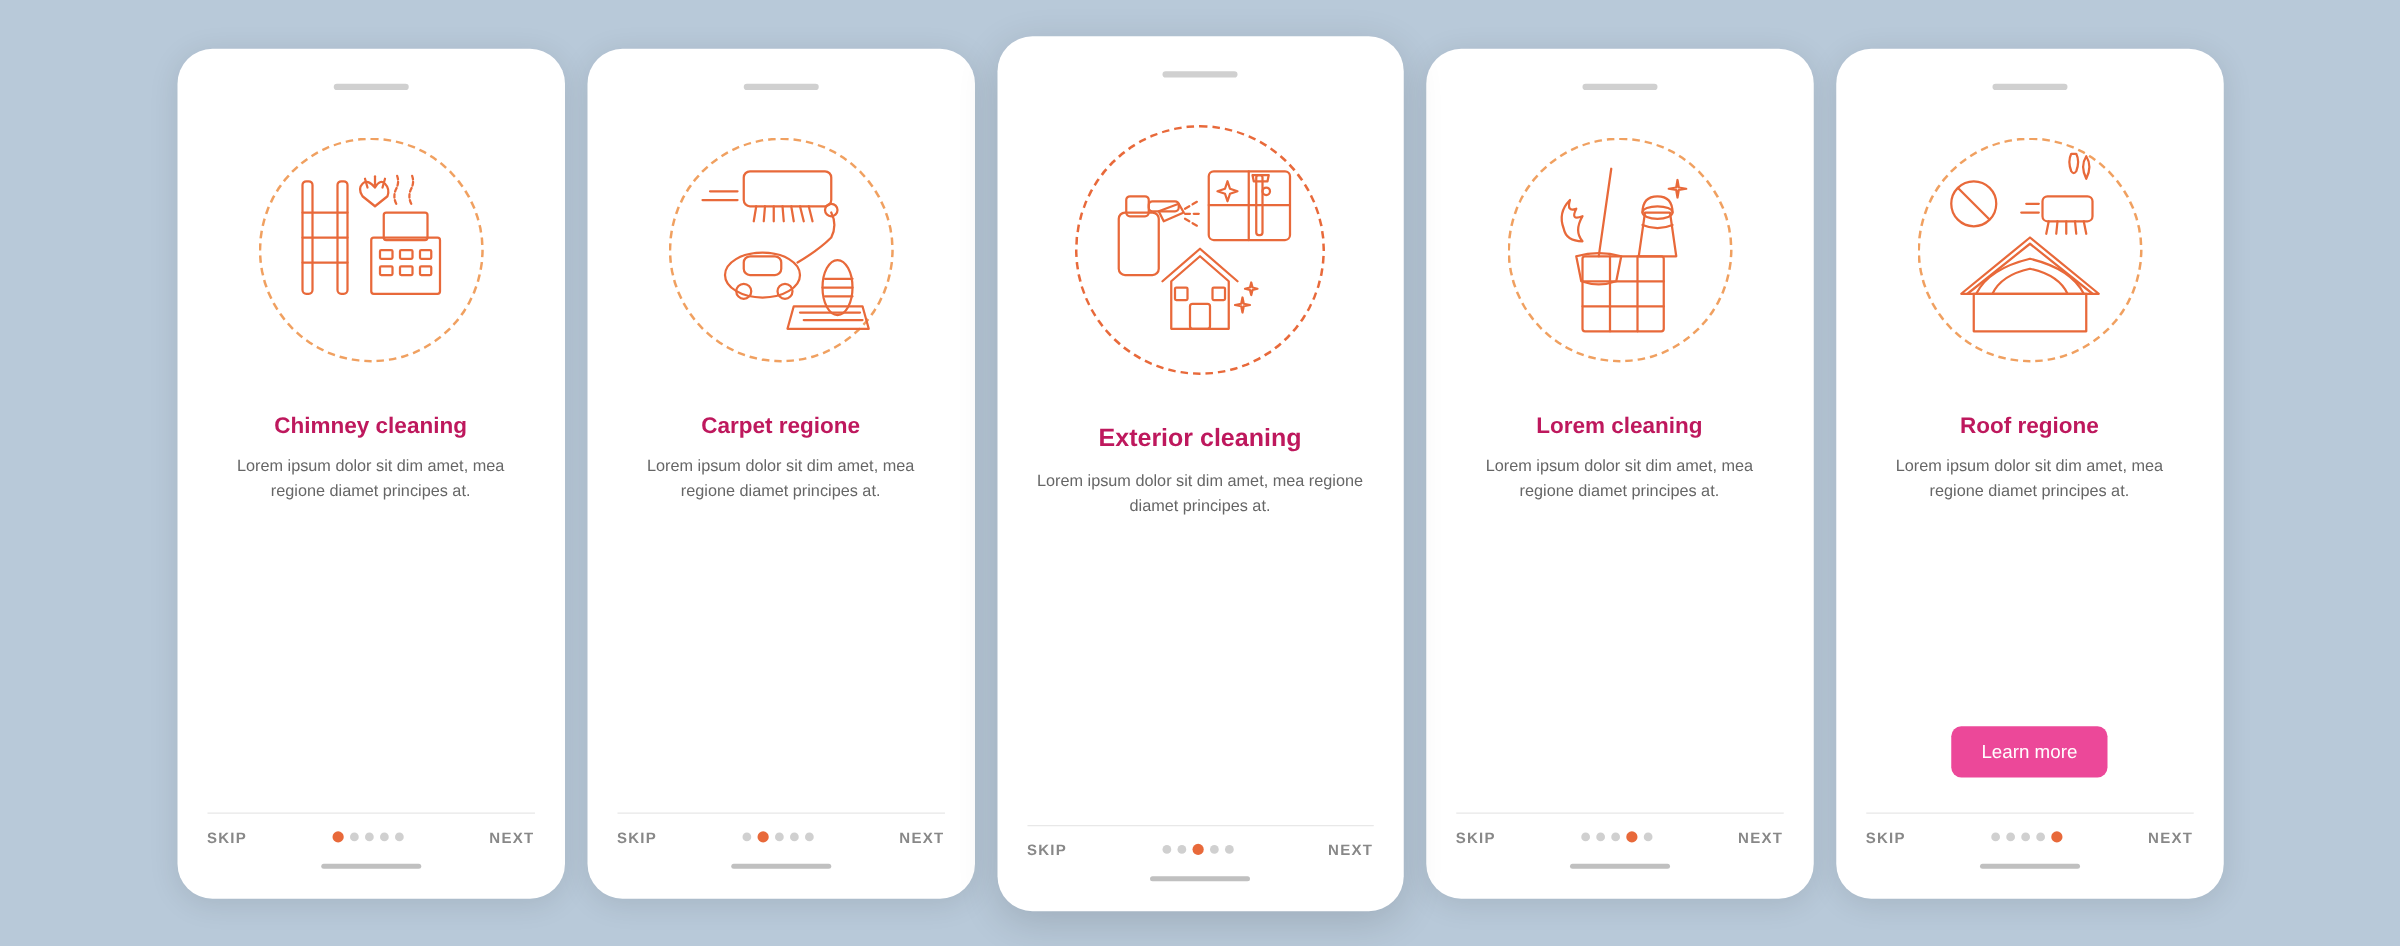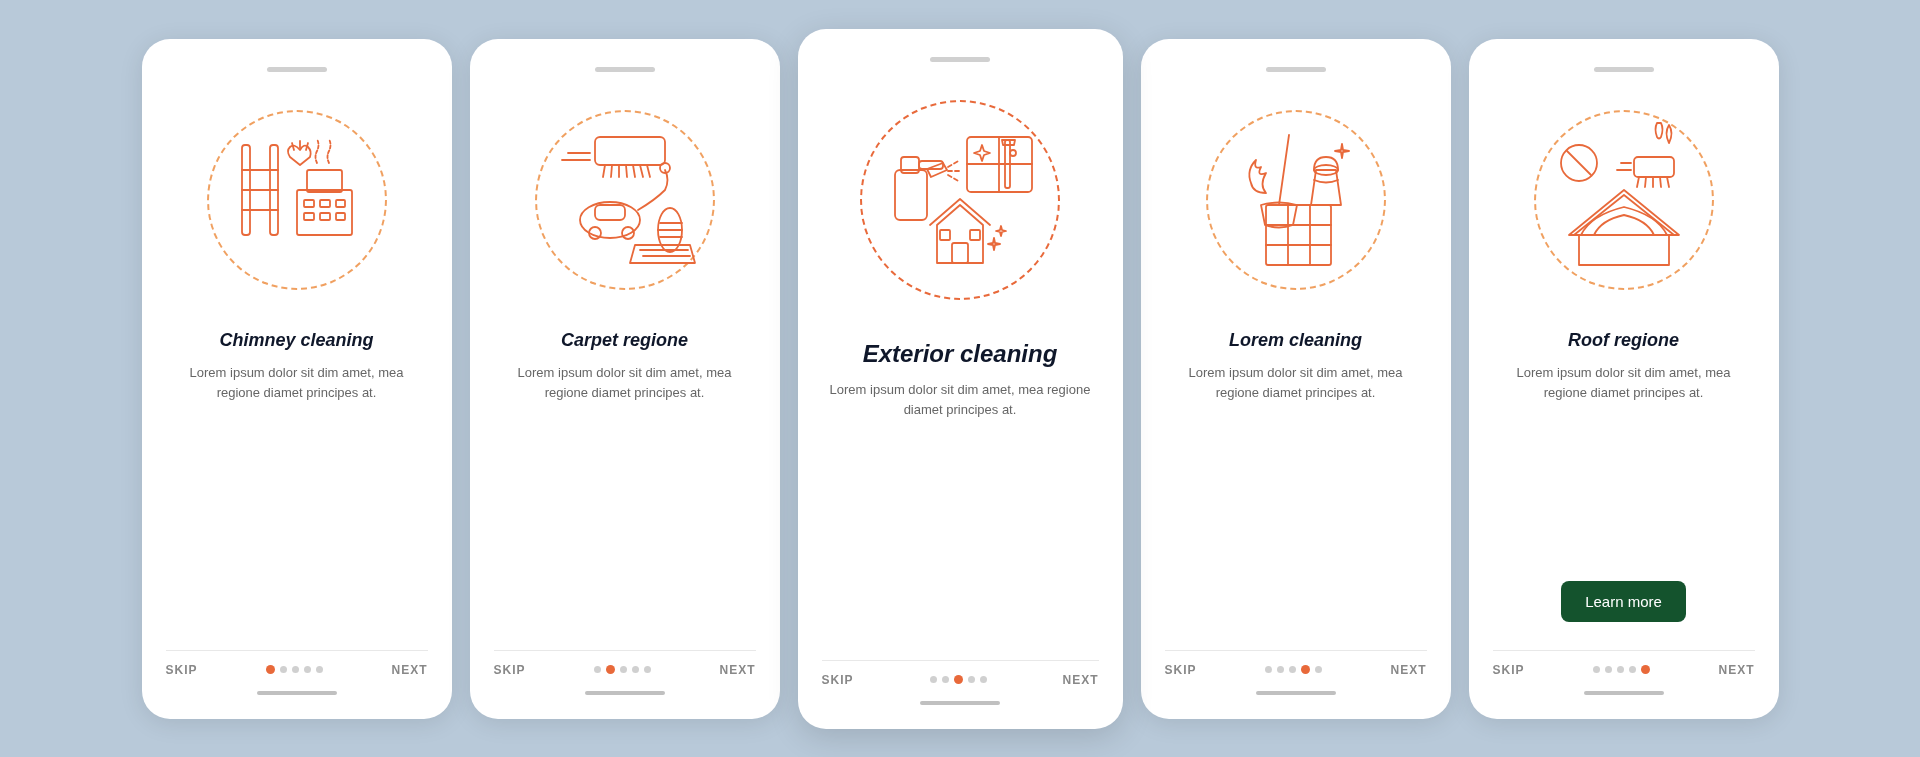--- a/index.html
+++ b/index.html
@@ -89,41 +89,40 @@
       position: relative;
       z-index: 1;
       width: 170px;
       height: 170px;
     }
 
     
     .card-title {
       font-size: 18px;
       font-weight: 600;
-      color: #0f172a;
+      color: #be185d;
       text-align: center;
       margin-bottom: 12px;
-      font-style: italic;
     }
 
     .center-card .card-title {
-      font-size: 24px;
+      font-size: 20px;
     }
 
     .card-description {
       font-size: 13px;
       color: #666;
       text-align: center;
       line-height: 1.6;
       margin-bottom: auto;
       padding: 0 4px;
     }
 
     .learn-more-btn {
-      background: #14532d;
+      background: #ec4899;
       color: #fff;
       border: none;
       border-radius: 8px;
       padding: 12px 24px;
       font-size: 15px;
       font-weight: 500;
       cursor: pointer;
       margin-bottom: 12px;
       margin-top: 10px;
     }

